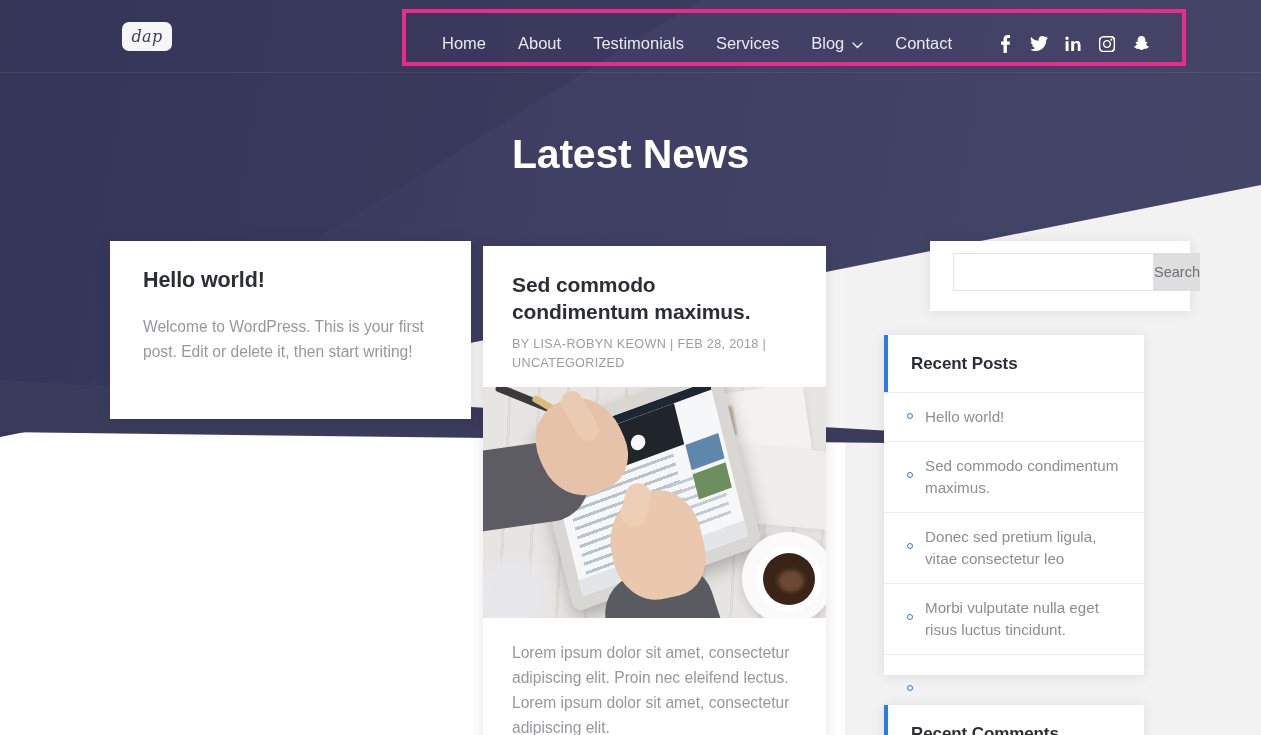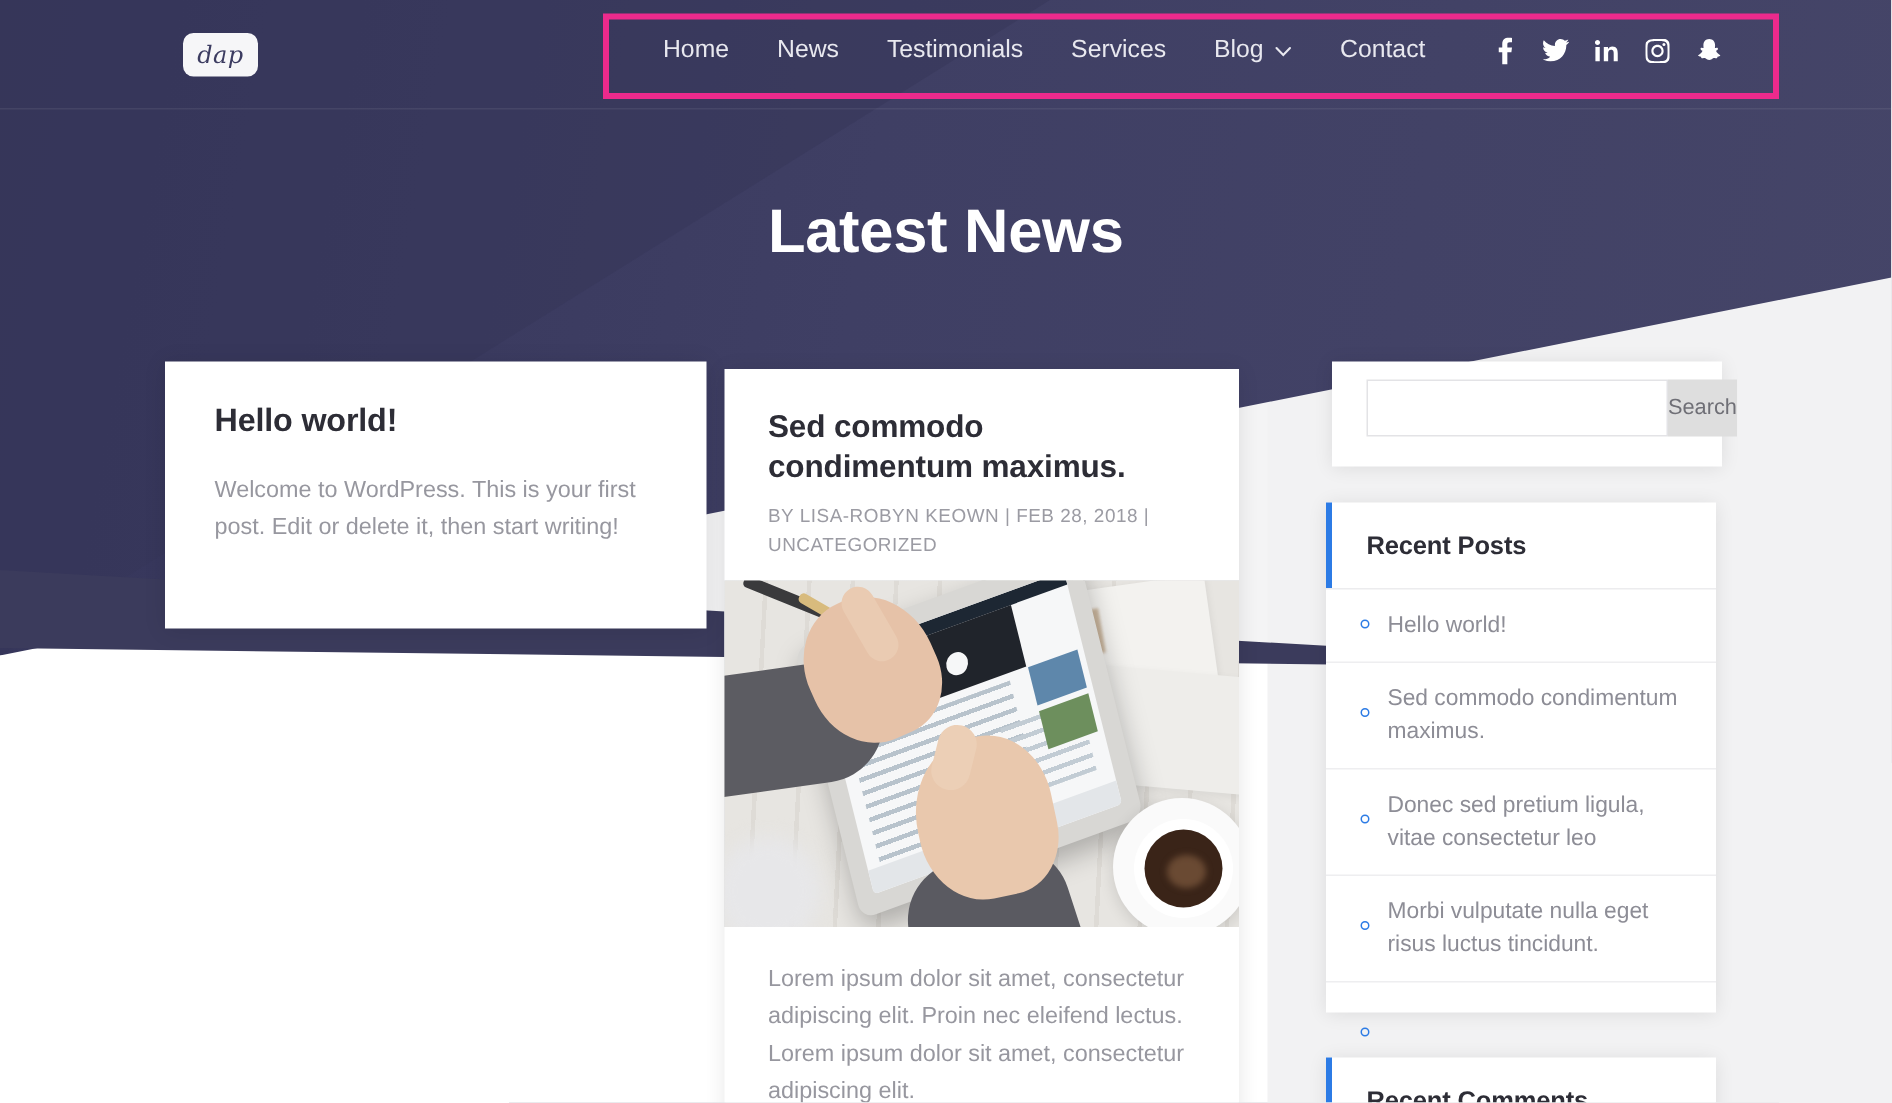--- a/index.html
+++ b/index.html
@@ -83,21 +83,21 @@
   .nav-highlight {
     position: absolute;
     left: 402px; top: 9px;
     width: 784px; height: 57px;
     border: 4px solid #ec2a8c;
     z-index: 12;
     pointer-events: none;
   }
 
   .nav {
-    position: absolute; left: 402px; top: 5px;
+    position: absolute; left: 402px; top: 15px;
     width: 784px; height: 57px;
     display: flex; align-items: center;
     z-index: 11;
     padding-left: 40px;
   }
   .nav-item {
     color: #e8e8ef;
     font-size: 16.5px;
     margin-right: 32px;
     white-space: nowrap;
@@ -261,21 +261,21 @@
     background:#e7e7e9; border-radius:50%; filter: blur(6px);
   }
 
   
   .widget {
     position: absolute;
     background: #ffffff;
     box-shadow: 0 1px 12px rgba(0,0,0,.09);
     z-index: 6;
   }
-  #w-search { left: 888px; top: 241px; width: 260px; height: 70px; }
+  #w-search { left: 930px; top: 241px; width: 260px; height: 70px; }
   .search-row { display: flex; padding: 12px 13px 0 23px; }
   .search-input {
     flex: 1; height: 38px;
     border: 1px solid #e3e3e6;
     background: #ffffff;
     padding: 0 9px;
     font-size: 14px; color: #4a4a52;
     font-family: "Liberation Sans", sans-serif;
     outline: none;
   }
@@ -343,21 +343,21 @@
     <div class="brand">
       <div class="brand-badge">dap</div>
     </div>
   </div>
 
   <nav class="nav">
     <div class="nav-item">
       <span>Home</span>
     </div>
     <div class="nav-item">
-      <span>News</span>
+      <span>About</span>
     </div>
     <div class="nav-item">
       <span>Testimonials</span>
     </div>
     <div class="nav-item">
       <span>Services</span>
     </div>
     <div class="nav-item">
       <span>Blog</span>
       <span class="caret">

